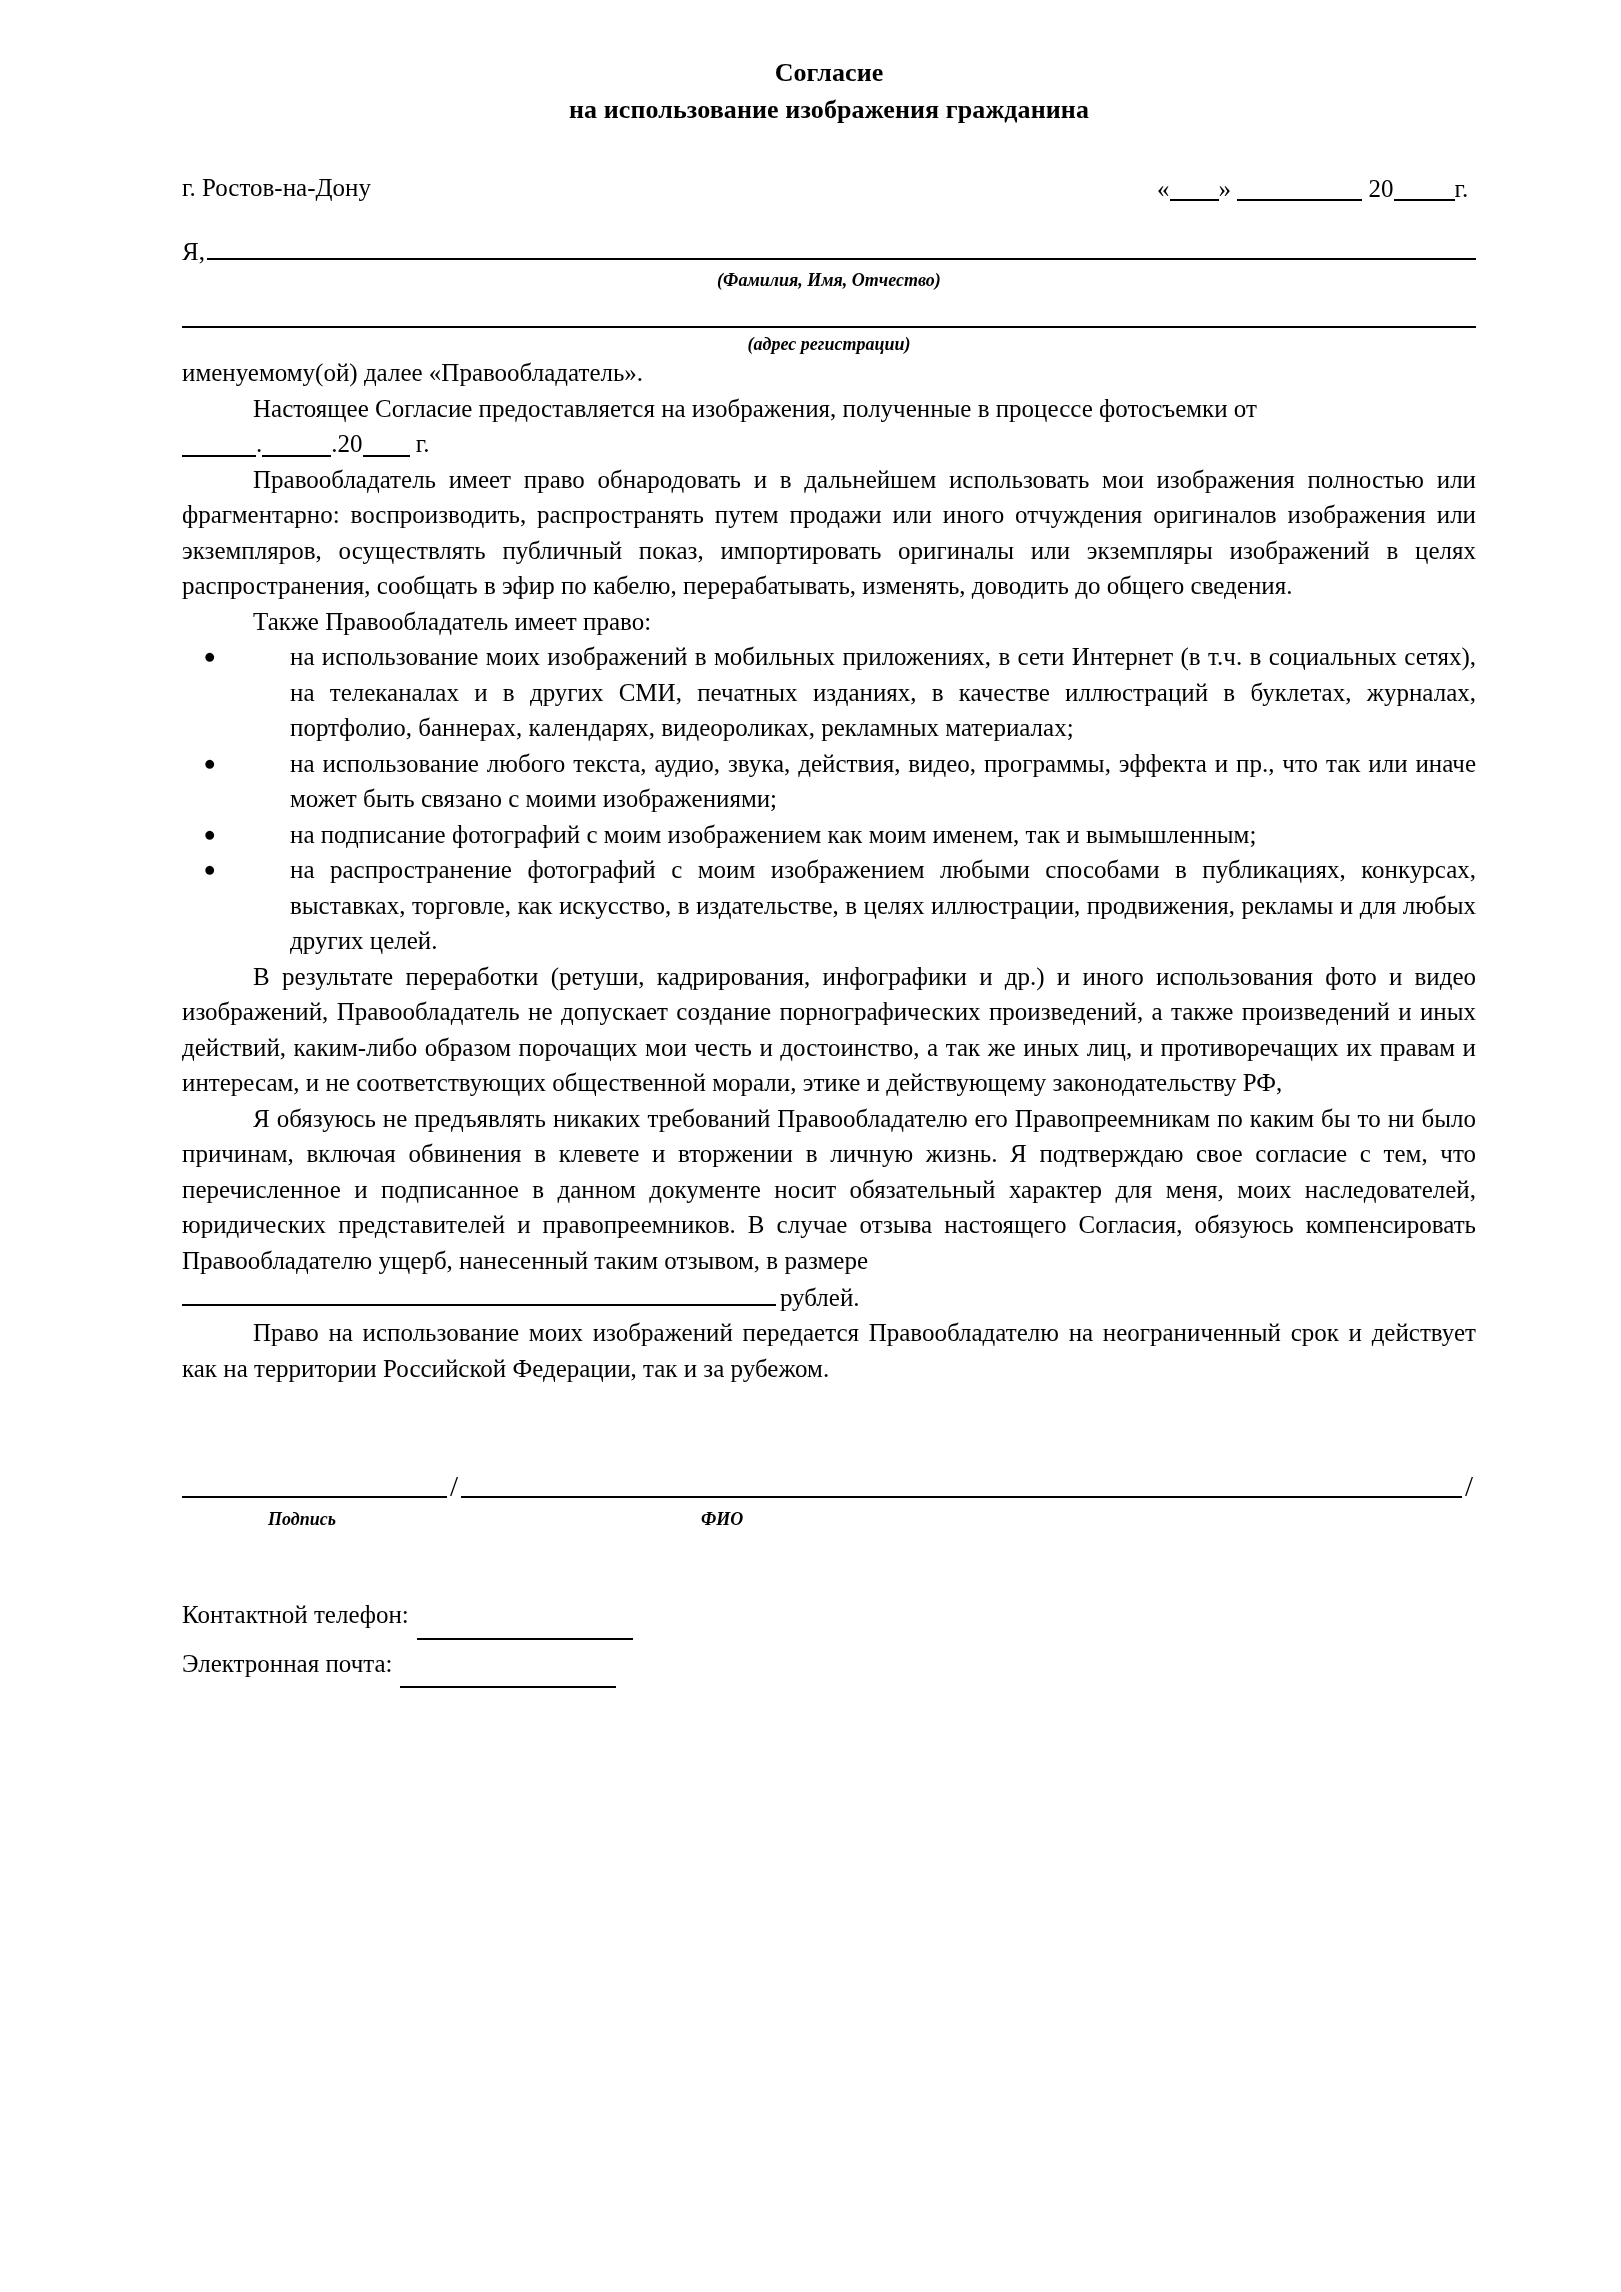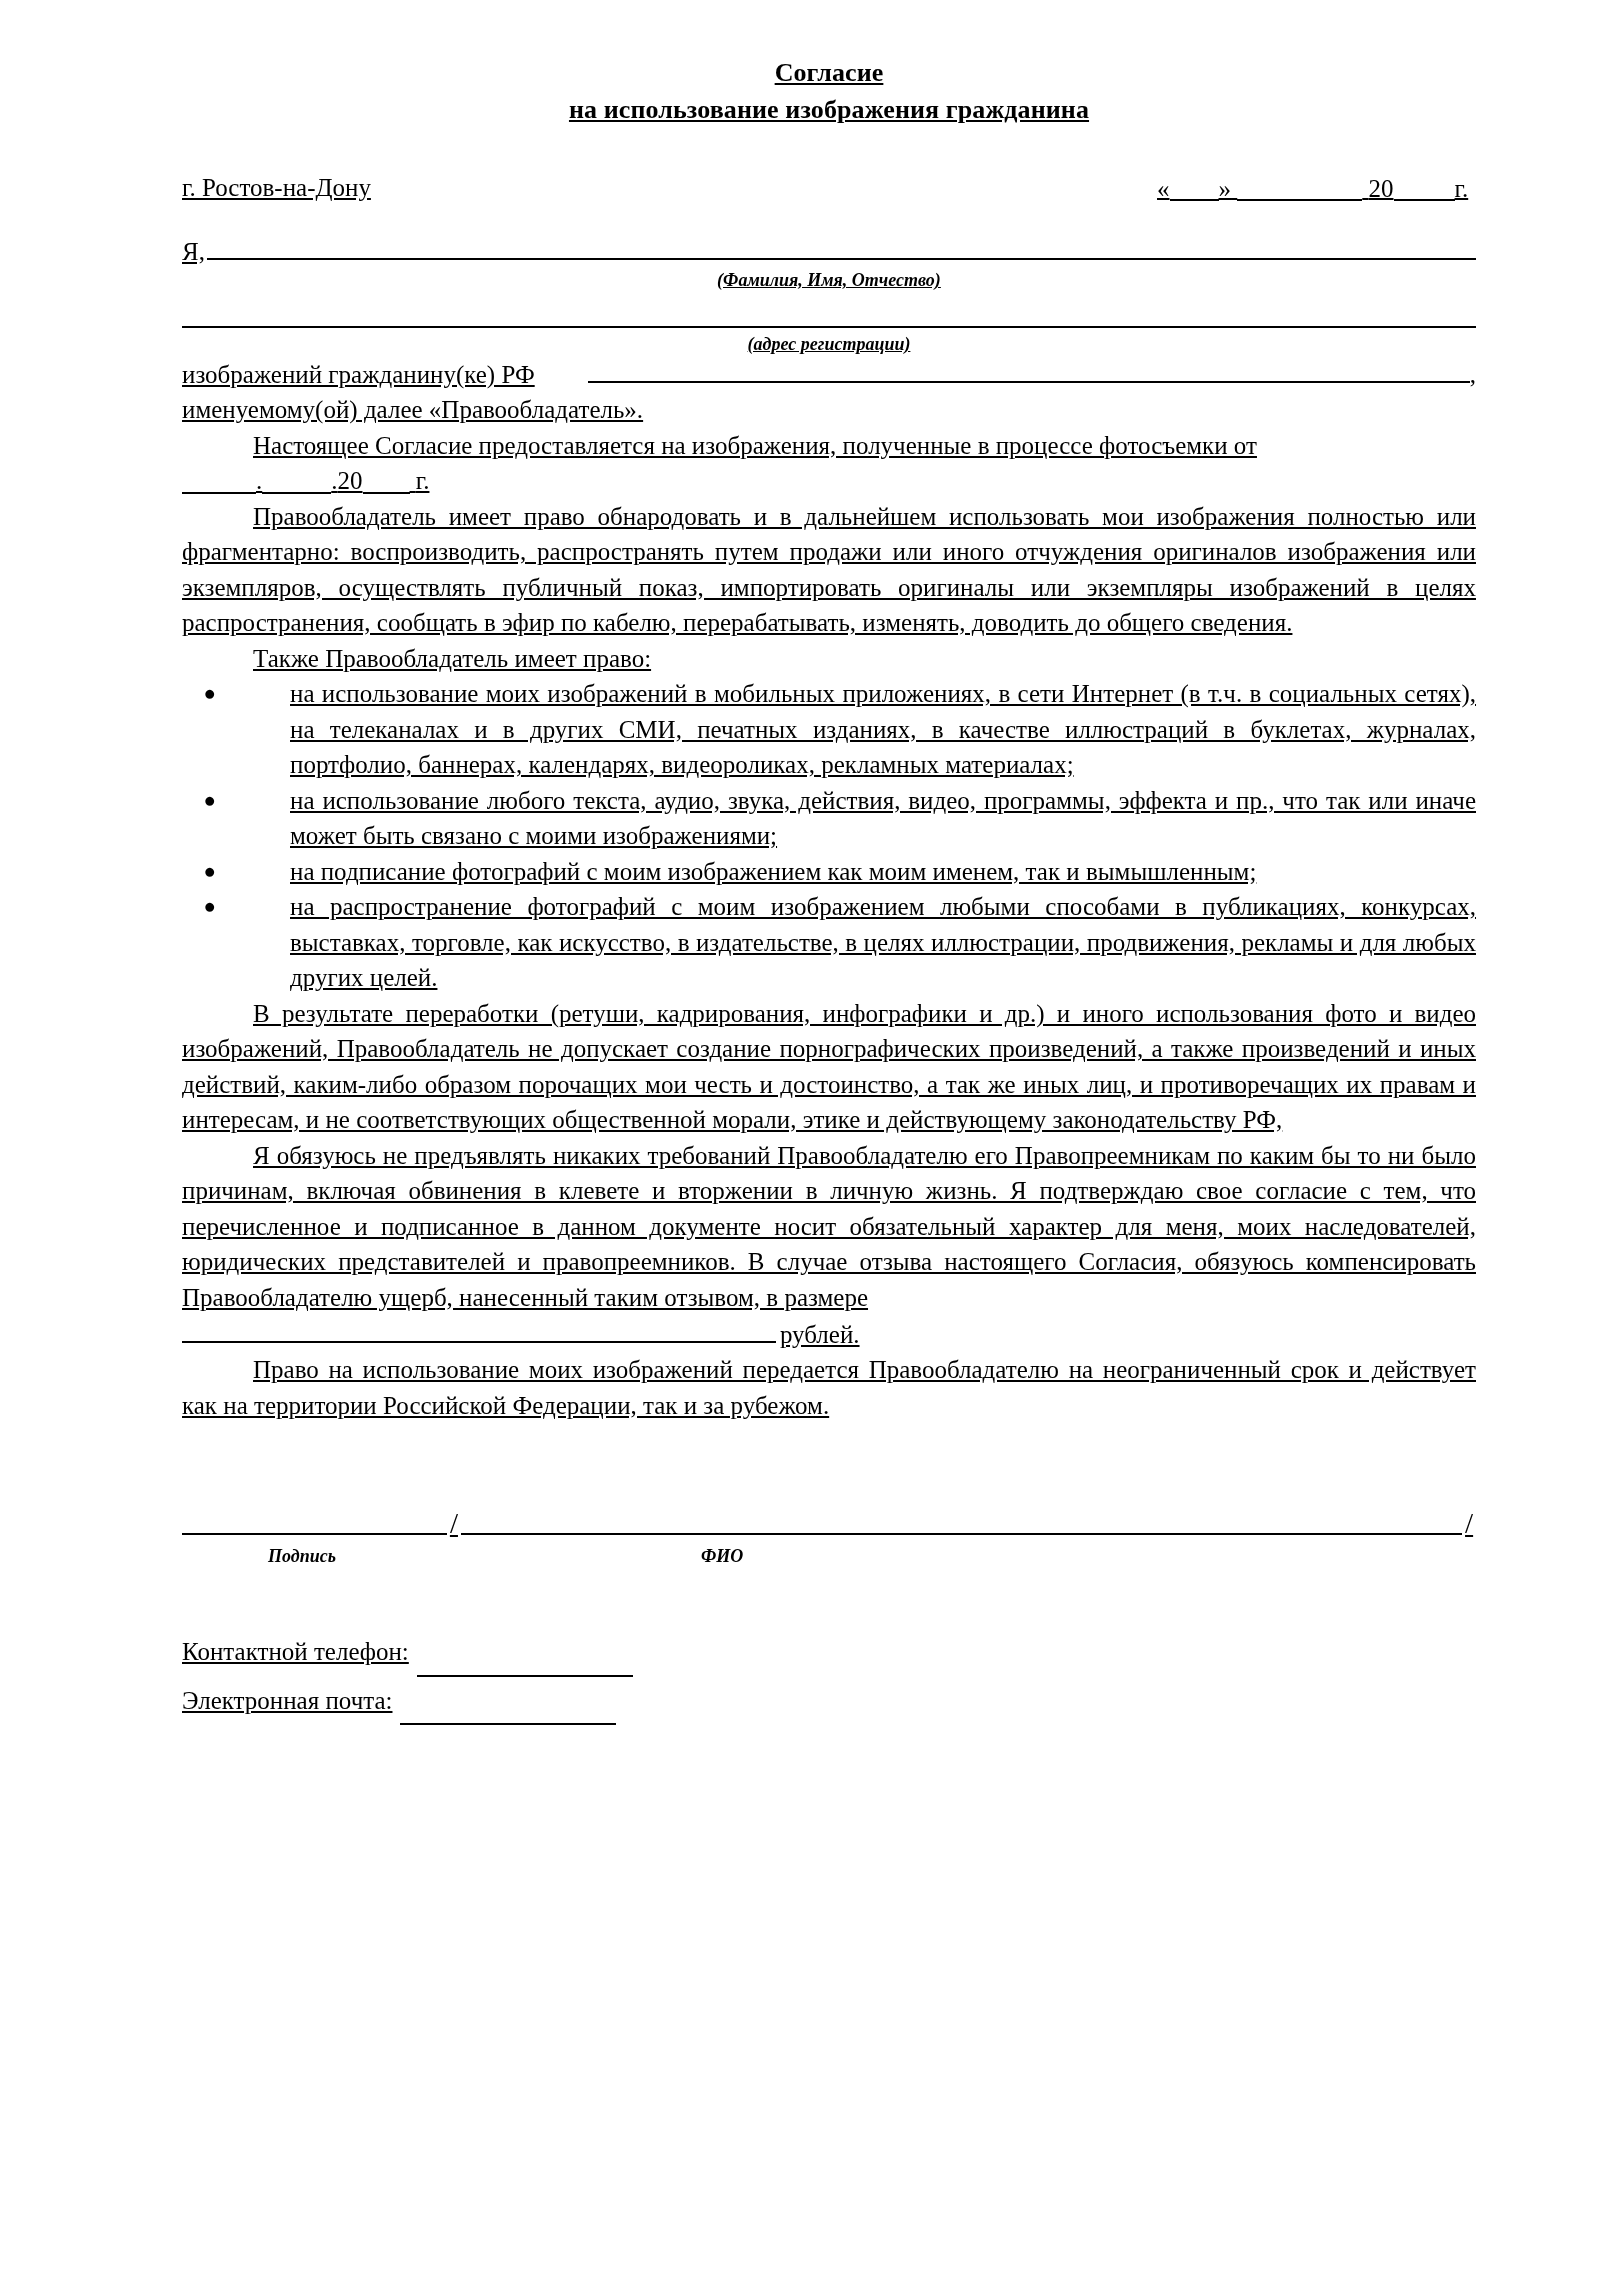--- a/index.html
+++ b/index.html
@@ -15,21 +15,20 @@
     color: #000000;
     -webkit-font-smoothing: none;
   }
   .page {
     position: relative;
     box-sizing: border-box;
     width: 1621px;
     height: 1784px;
     padding: 55px 145px 0 182px;
     background: #ffffff;
-    text-decoration: underline;
   }
 
   
   .doc-title {
     text-align: center;
     font-weight: bold;
     font-size: 26px;
     line-height: 1.42;
     letter-spacing: 0.1px;
   }
@@ -226,25 +225,20 @@
     <span class="rule"></span>
   </div>
   <div class="caption">(Фамилия, Имя, Отчество)</div>
 
   <div class="full-rule"></div>
   <div class="caption addr-cap">(адрес регистрации)</div>
 
   <div class="body-text">
 
 
-    <div class="grant-line">
-      <span class="txt">изображений    гражданину(ке)    РФ</span>
-      <span class="rule"></span>
-      <span class="tail">,</span>
-    </div>
 
     <p>именуемому(ой) далее «Правообладатель».</p>
 
     <p class="indent">Настоящее Согласие предоставляется на изображения, полученные в процессе фотосъемки от</p>
 
     <p class="photodate"><span class="inline-rule-grow w76"></span>.<span class="inline-rule-grow w70"></span>.<span>20</span><span class="inline-rule-grow w48"></span> <span>г.</span></p>
 
     <p class="indent">Правообладатель имеет право обнародовать и в дальнейшем использовать мои изображения полностью или фрагментарно: воспроизводить, распространять путем продажи или иного отчуждения оригиналов изображения или экземпляров, осуществлять публичный показ, импортировать оригиналы или экземпляры изображений в целях распространения, сообщать в эфир по кабелю, перерабатывать, изменять, доводить до общего сведения.</p>
 
     <p class="indent">Также Правообладатель имеет право:</p>

